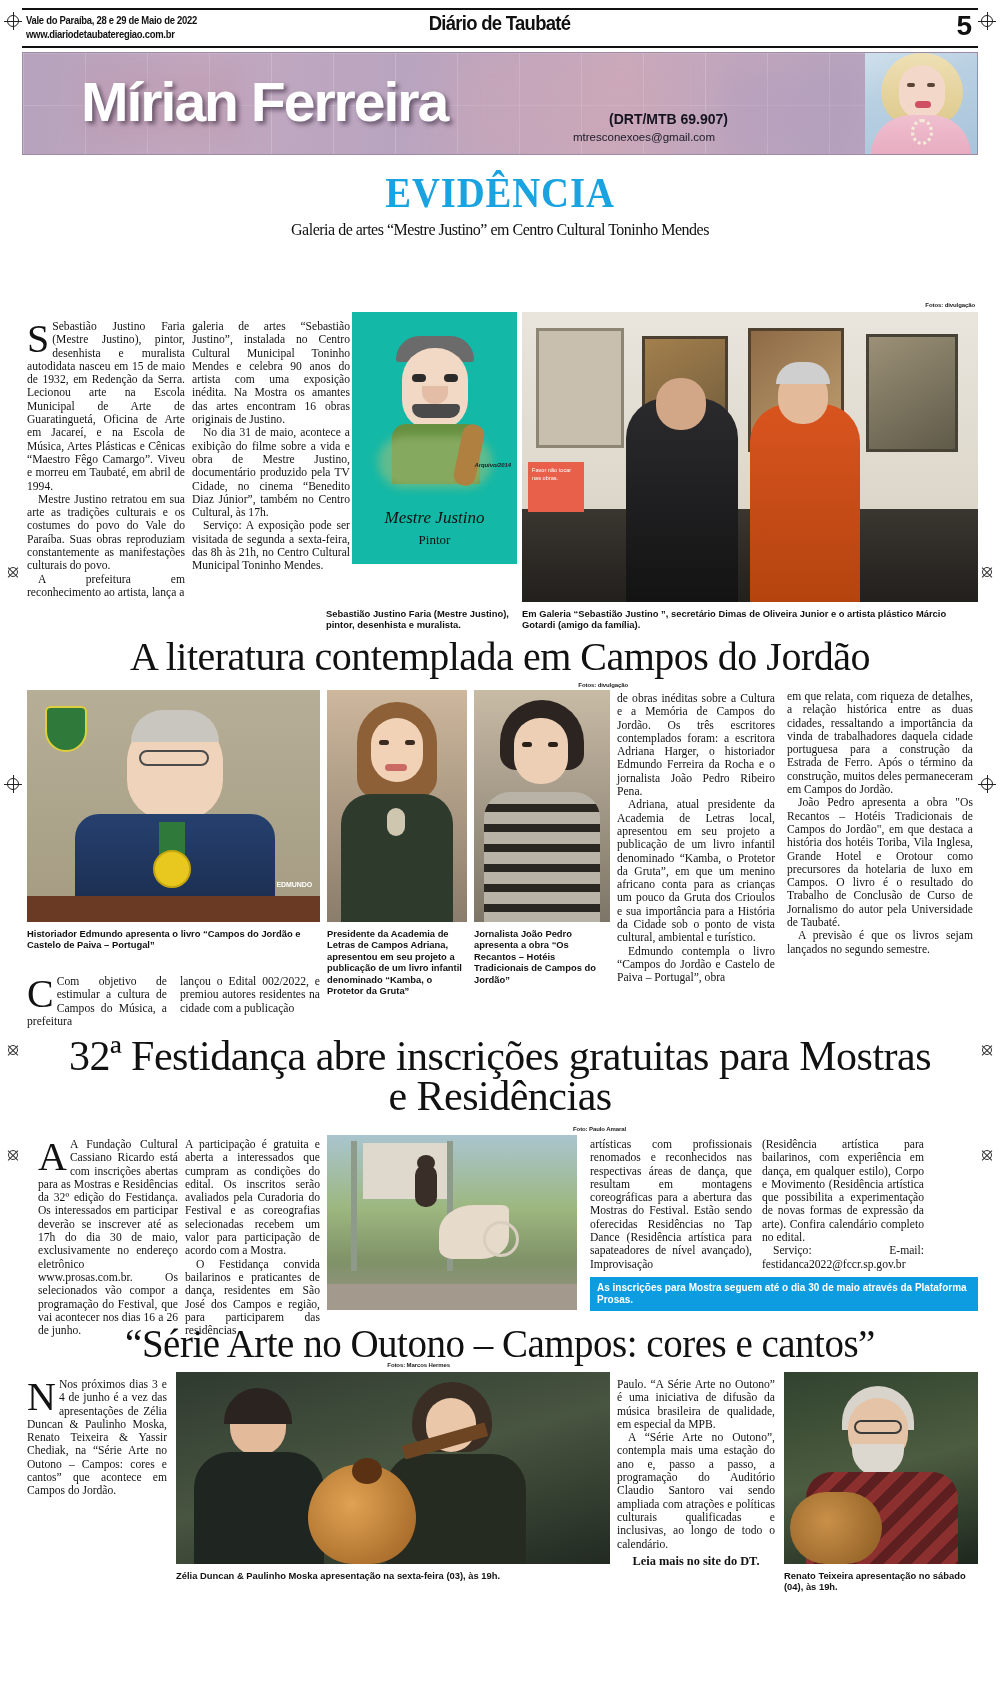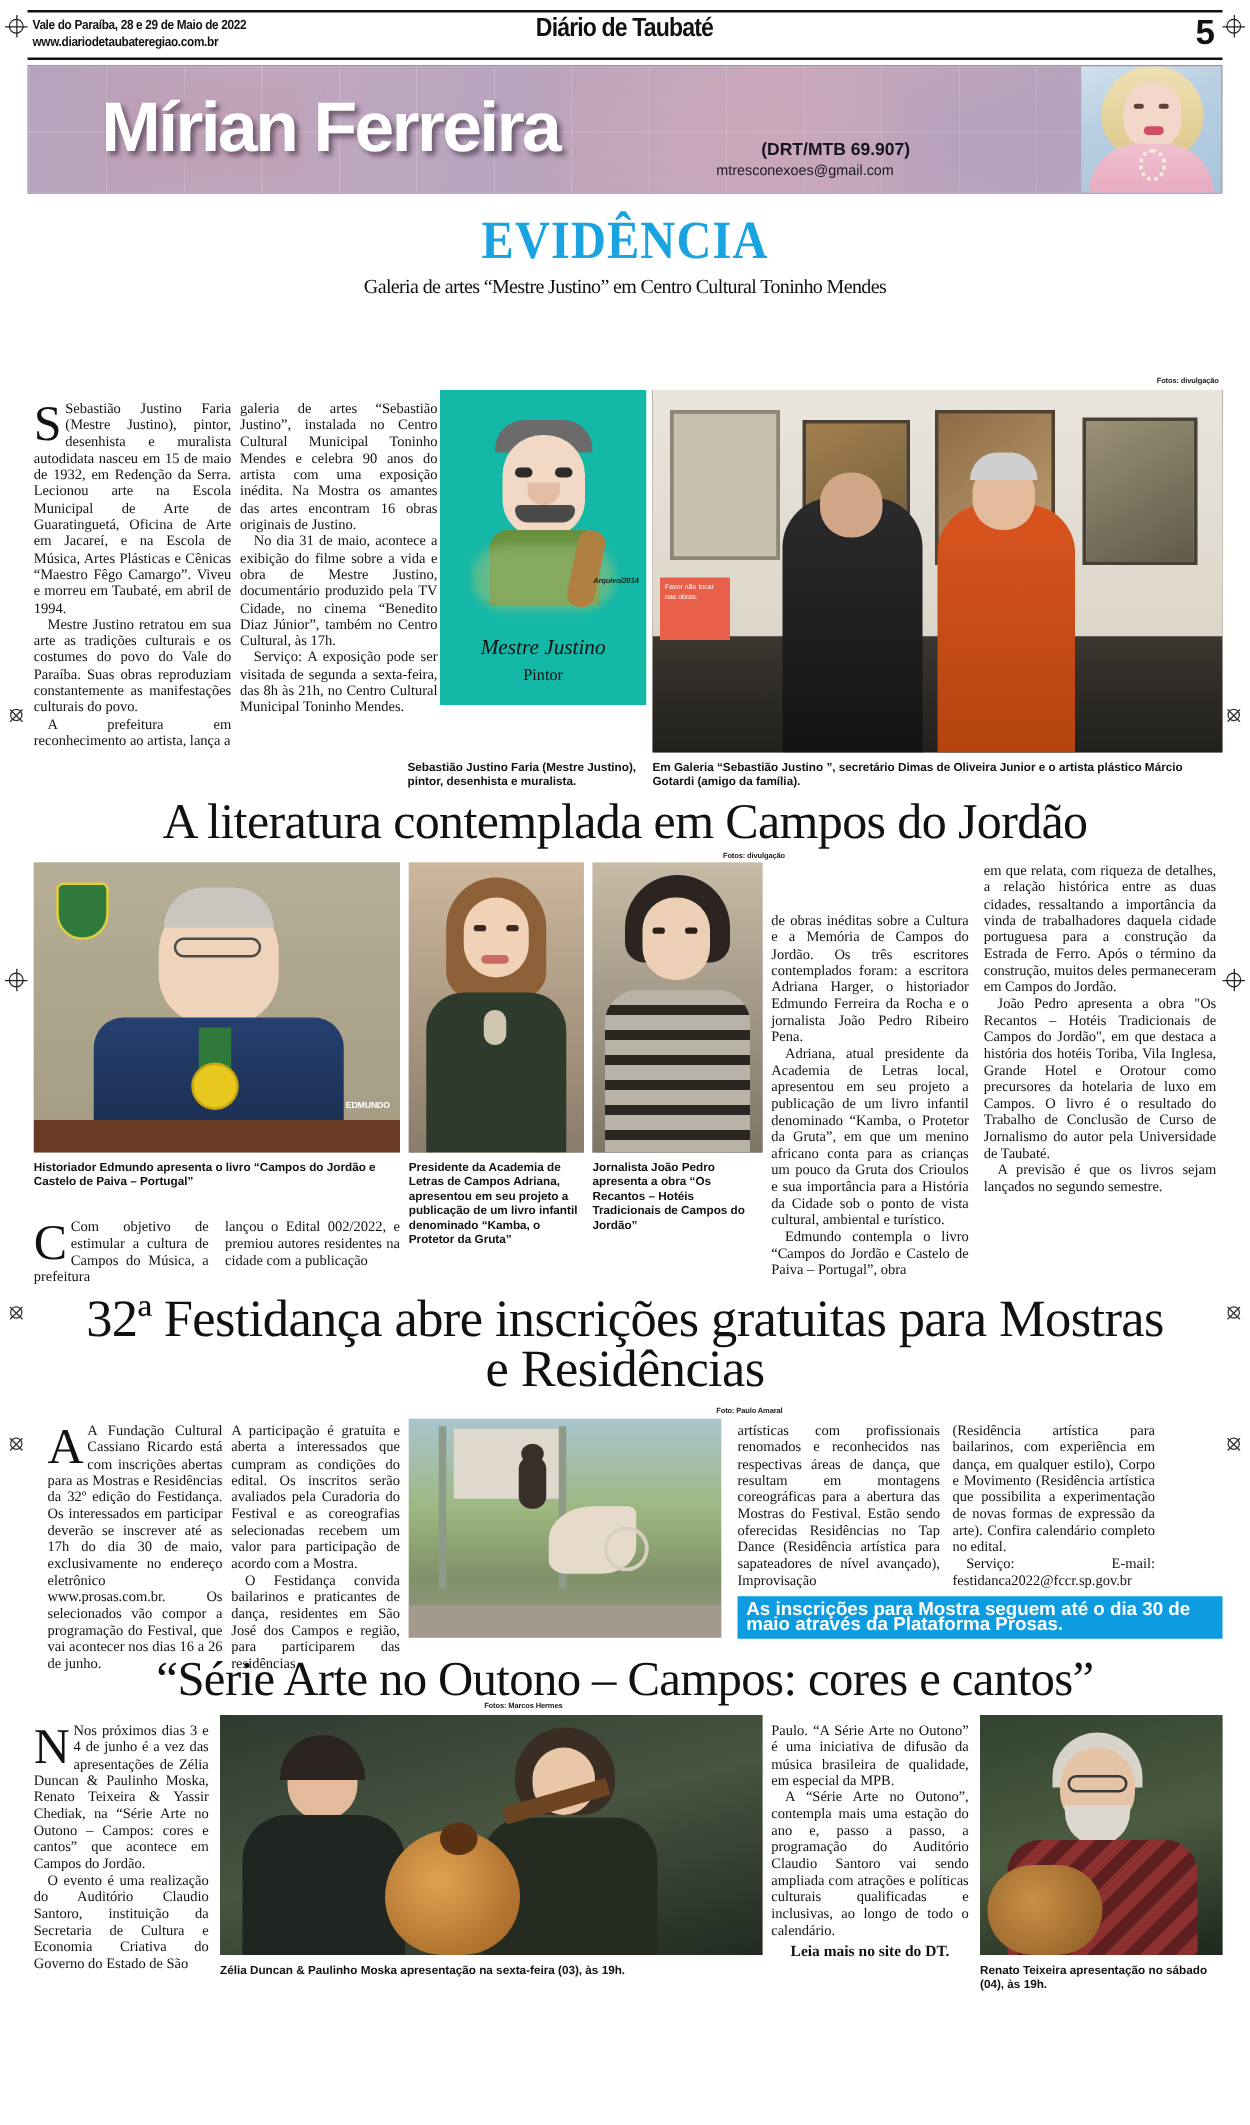--- a/index.html
+++ b/index.html
@@ -103,21 +103,21 @@
   .ph-caric { background:#14b8a6; }
   .ph-portrait1 { background:linear-gradient(170deg,#a09780 0%,#8d8470 40%,#6e6a5a 100%); }
   .ph-portrait2 { background:linear-gradient(170deg,#cfae93 0%,#9c8466 45%,#4d4a3c 100%); }
   .ph-portrait3 { background:linear-gradient(170deg,#cbbfae 0%,#8d8172 50%,#45403a 100%); }
   .ph-dance { background:linear-gradient(180deg,#9ec2cf 0%,#b7c59a 40%,#8aa06a 70%,#7b8a74 100%); }
   .ph-duo { background:linear-gradient(165deg,#2e3a30 0%,#4d5a44 40%,#2a2f28 100%); }
   .ph-renato { background:linear-gradient(165deg,#2a3b2e 0%,#47583f 45%,#1f2a20 100%); }
 
   
   .bluebar { position:absolute; background:#0e9ce0; color:#ffffff;
-      font-family:"Liberation Sans", sans-serif; font-weight:700; font-size:15px;
+      font-family:"Liberation Sans", sans-serif; font-weight:700; font-size:10px;
       line-height:12px; padding:5px 7px; }
   .leiamais { font-family:"Liberation Serif", serif; font-weight:700; font-size:12.4px;
       text-align:center; }
 </style>
 </head>
 <body>
 
 <div class="page">
 
   <div class="regmark" style="left:4px;top:12px;">
@@ -272,21 +272,21 @@
 
   <div class="photo ph-portrait3" style="left:474px;top:690px;width:136px;height:232px;">
     <div style="position:absolute;inset:0;background:linear-gradient(180deg,#c8bba6,#7d7567);"></div>
     <div style="position:absolute;left:26px;top:10px;width:84px;height:70px;background:#2c2420;border-radius:42px 42px 16px 16px;"></div>
     <div style="position:absolute;left:40px;top:28px;width:54px;height:66px;background:#eccfb4;border-radius:26px;"></div>
     <div style="position:absolute;left:48px;top:52px;width:10px;height:5px;background:#2b2018;border-radius:3px;"></div>
     <div style="position:absolute;left:74px;top:52px;width:10px;height:5px;background:#2b2018;border-radius:3px;"></div>
     <div style="position:absolute;left:10px;top:102px;width:116px;height:130px;background:repeating-linear-gradient(180deg,#b9b2a6 0 12px,#2a2722 12px 20px);border-radius:26px 26px 0 0;"></div>
   </div>
 
-  <div class="col" style="position:absolute;left:617px;top:730px;width:158px;height:330px;">
+  <div class="col" style="position:absolute;left:617px;top:692px;width:158px;height:330px;">
     <p class="noind">de obras inéditas sobre a Cultura e a Memória de Campos do Jordão. Os três escritores contemplados foram: a escritora Adriana Harger, o historiador Edmundo Ferreira da Rocha e o jornalista João Pedro Ribeiro Pena.</p>
     <p>Adriana, atual presidente da Academia de Letras local, apresentou em seu projeto a publicação de um livro infantil denominado “Kamba, o Protetor da Gruta”, em que um menino africano conta para as crianças um pouco da Gruta dos Crioulos e sua importância para a História da Cidade sob o ponto de vista cultural, ambiental e turístico.</p>
     <p>Edmundo contempla o livro “Campos do Jordão e Castelo de Paiva – Portugal”, obra</p>
   </div>
   <div class="col" style="position:absolute;left:787px;top:690px;width:186px;height:330px;">
     <p class="noind">em que relata, com riqueza de detalhes, a relação histórica entre as duas cidades, ressaltando a importância da vinda de trabalhadores daquela cidade portuguesa para a construção da Estrada de Ferro. Após o término da construção, muitos deles permaneceram em Campos do Jordão.</p>
     <p>João Pedro apresenta a obra "Os Recantos – Hotéis Tradicionais de Campos do Jordão", em que destaca a história dos hotéis Toriba, Vila Inglesa, Grande Hotel e Orotour como precursores da hotelaria de luxo em Campos. O livro é o resultado do Trabalho de Conclusão de Curso de Jornalismo do autor pela Universidade de Taubaté.</p>
     <p>A previsão é que os livros sejam lançados no segundo semestre.</p>
   </div>
 
@@ -334,21 +334,20 @@
   </div>
 
   <div class="bluebar" style="left:590px;top:1277px;width:388px;height:34px;">As inscrições para Mostra seguem até o dia 30 de maio através da Plataforma Prosas.</div>
 
   <div style="position:absolute;left:30px;top:1325px;width:940px;font-size:39px;" class="hl-serif">“Série Arte no Outono – Campos: cores e cantos”</div>
 
   <div class="credit" style="position:absolute;left:310px;top:1362px;width:140px;">Fotos: Marcos Hermes</div>
 
   <div class="col" style="position:absolute;left:27px;top:1378px;width:140px;">
     <p class="noind"><span class="dropcap">N</span><span>Nos próximos dias 3 e 4 de junho é a vez das apresentações de Zélia Duncan &amp; Paulinho Moska, Renato Teixeira &amp; Yassir Chediak, na “Série Arte no Outono – Campos: cores e cantos” que acontece em Campos do Jordão.</span></p>
-    <p>O evento é uma realização do Auditório Claudio Santoro, instituição da Secretaria de Cultura e Economia Criativa do Governo do Estado de São</p>
   </div>
 
   <div class="photo ph-duo" style="left:176px;top:1372px;width:434px;height:192px;">
     <div style="position:absolute;inset:0;background:linear-gradient(165deg,#2f3a30,#485540 48%,#222a22);"></div>
     <div style="position:absolute;left:54px;top:24px;width:56px;height:60px;background:#e3bb9b;border-radius:28px;"></div>
     <div style="position:absolute;left:48px;top:16px;width:68px;height:36px;background:#2a2320;border-radius:34px 34px 0 0;"></div>
     <div style="position:absolute;left:18px;top:80px;width:130px;height:112px;background:#1f2520;border-radius:36px 36px 0 0;"></div>
     <div style="position:absolute;left:248px;top:20px;width:54px;height:60px;background:#eac7a8;border-radius:27px;"></div>
     <div style="position:absolute;left:236px;top:10px;width:80px;height:70px;background:#3a2d24;border-radius:40px 40px 26px 26px;"></div>
     <div style="position:absolute;left:250px;top:26px;width:50px;height:54px;background:#eac7a8;border-radius:25px;"></div>

